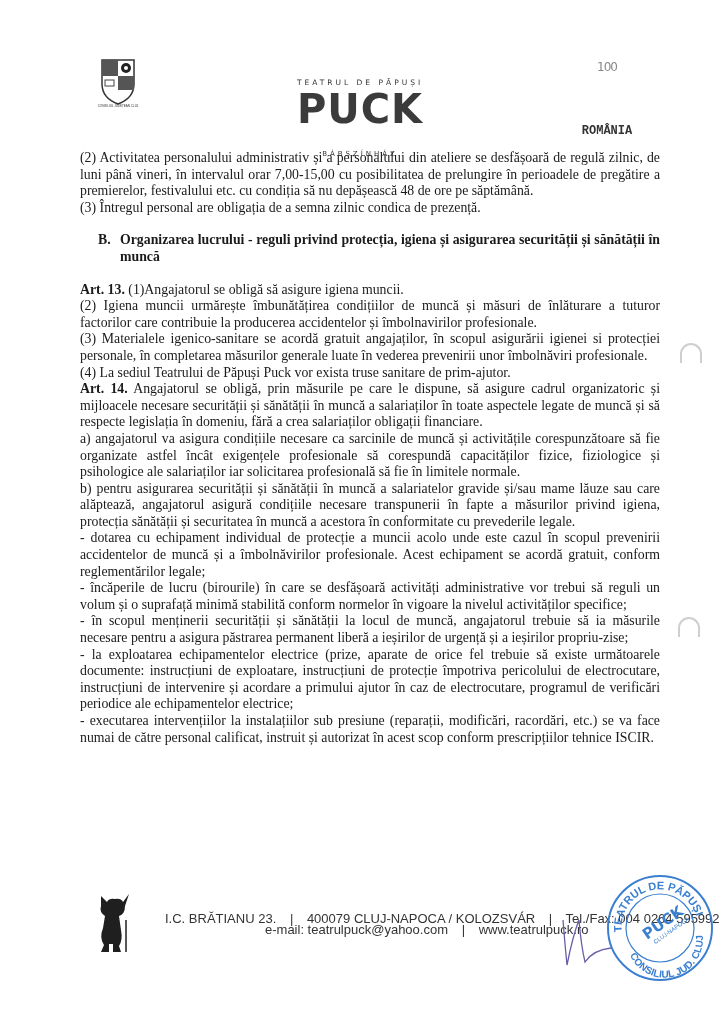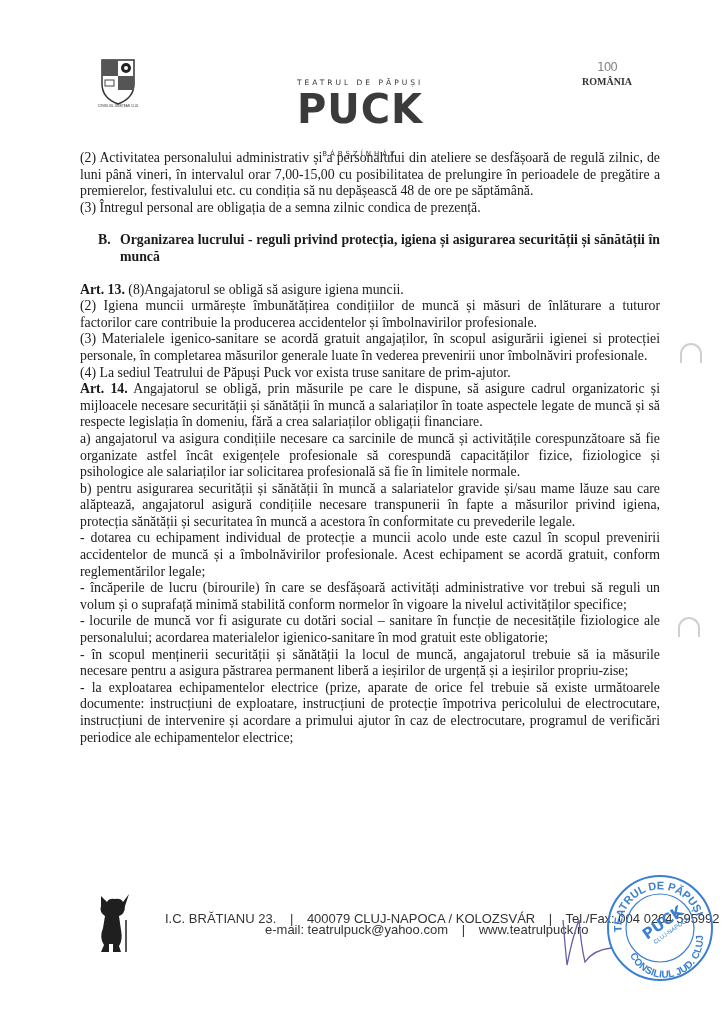--- a/index.html
+++ b/index.html
@@ -7,21 +7,21 @@
 
     .header { position: absolute; left: 0; top: 0; width: 725px; height: 150px; }
     .crest { position: absolute; left: 100px; top: 58px; width: 36px; height: 48px; }
     .crest-caption { position: absolute; left: 92px; top: 104px; width: 52px; text-align: center; font-family: "Liberation Sans", sans-serif; font-size: 3px; color: #333; line-height: 4px; }
     .logo-center { position: absolute; left: 270px; top: 78px; width: 180px; text-align: center; }
     .logo-top { font-family: "DejaVu Sans", sans-serif; font-size: 7.5px; letter-spacing: 3px; color: #333; }
     .logo-puck { font-family: "DejaVu Sans", sans-serif; font-weight: bold; font-size: 40px; letter-spacing: 1px; color: #3b3b3b; line-height: 38px; margin-top: 3px; }
     .logo-bottom { font-family: "DejaVu Sans", sans-serif; font-size: 7px; letter-spacing: 3px; color: #333; margin-top: 22px; }
     .ro100 { position: absolute; left: 572px; top: 58px; width: 70px; text-align: center; }
     .ro100-num { font-family: "DejaVu Sans", sans-serif; font-size: 12px; color: #888; letter-spacing: -1px; line-height: 18px; }
-    .ro100-label { font-family: Liberation Serif, serif; font-weight: bold; font-size: 10px; color: #333; }
+    .ro100-label { font-family: Liberation Mono, monospace; font-weight: bold; font-size: 12px; color: #333; margin-top: 48px; }
 
     .content { position: absolute; left: 80px; top: 150px; width: 580px; font-size: 13.8px; line-height: 16.6px; text-align: justify; }
     .content p { margin: 0; }
     .gap { height: 16px; }
     .heading { font-weight: bold; padding-left: 22px; text-indent: -22px; margin-left: 18px !important; }
     .heading .lbl { display: inline-block; width: 22px; text-indent: 0; }
     .art { font-weight: bold; }
 
     .punch { position: absolute; width: 18px; height: 18px; border: 2px solid #cfcfcf; border-bottom: none; border-radius: 12px 12px 0 0; }
 
@@ -60,34 +60,34 @@
   </div>
 </div>
 
 <div class="content">
   <p>(2) Activitatea personalului administrativ și a personalului din ateliere se desfășoară de regulă zilnic, de luni până vineri, în intervalul orar 7,00-15,00 cu posibilitatea de prelungire în perioadele de pregătire a premierelor, festivalului etc. cu condiția să nu depășească 48 de ore pe săptămână.</p>
   <p>(3) Întregul personal are obligația de a semna zilnic condica de prezență.</p>
   <div class="gap"></div>
   <p class="heading"><span class="lbl">B.</span><span>Organizarea lucrului - reguli privind protecția, igiena și asigurarea securității și sănătății în muncă</span></p>
   <div class="gap"></div>
 
-  <p><span class="art">Art. 13.</span> <span>(8)Angajatorul se obligă să asigure igiena muncii.</span></p>
+  <p><span class="art">Art. 13.</span> <span>(1)Angajatorul se obligă să asigure igiena muncii.</span></p>
   <p>(2) Igiena muncii urmărește îmbunătățirea condițiilor de muncă și măsuri de înlăturare a tuturor factorilor care contribuie la producerea accidentelor și îmbolnavirilor profesionale.</p>
   <p>(3) Materialele igenico-sanitare se acordă gratuit angajaților, în scopul asigurării igienei si protecției personale, în completarea măsurilor generale luate în vederea prevenirii unor îmbolnăviri profesionale.</p>
   <p>(4) La sediul Teatrului de Păpuși Puck vor exista truse sanitare de prim-ajutor.</p>
 
   <p><span class="art">Art. 14.</span> <span>Angajatorul se obligă, prin măsurile pe care le dispune, să asigure cadrul organizatoric și mijloacele necesare securității și sănătății în muncă a salariaților în toate aspectele legate de muncă și să respecte legislația în domeniu, fără a crea salariaților obligații financiare.</span></p>
   <p>a) angajatorul va asigura condițiile necesare ca sarcinile de muncă și activitățile corespunzătoare să fie organizate astfel încât exigențele profesionale să corespundă capacităților fizice, fiziologice și psihologice ale salariaților iar solicitarea profesională să fie în limitele normale.</p>
   <p>b) pentru asigurarea securității și sănătății în muncă a salariatelor gravide și/sau mame lăuze sau care alăptează, angajatorul asigură condițiile necesare transpunerii în fapte a măsurilor privind igiena, protecția sănătății și securitatea în muncă a acestora în conformitate cu prevederile legale.</p>
 
   <p>- dotarea cu echipament individual de protecție a muncii acolo unde este cazul în scopul prevenirii accidentelor de muncă și a îmbolnăvirilor profesionale. Acest echipament se acordă gratuit, conform reglementărilor legale;</p>
   <p>- încăperile de lucru (birourile) în care se desfășoară activități administrative vor trebui să reguli un volum și o suprafață minimă stabilită conform normelor în vigoare la nivelul activităților specifice;</p>
-  <p>- locurile de muncă vor fi asigurate cu dotări social – sanitare în funcție de necesitățile fiziologice ale personalului; acordarea materialelor igienico-sanitare în mod gratuit este obligatorie;</p>
   <p>- în scopul menținerii securității și sănătății la locul de muncă, angajatorul trebuie să ia măsurile necesare pentru a asigura păstrarea permanent liberă a ieșirilor de urgență și a ieșirilor propriu-zise;</p>
   <p>- la exploatarea echipamentelor electrice (prize, aparate de orice fel trebuie să existe următoarele documente: instrucțiuni de exploatare, instrucțiuni de protecție împotriva pericolului de electrocutare, instrucțiuni de intervenire și acordare a primului ajutor în caz de electrocutare, programul de verificări periodice ale echipamentelor electrice;</p>
+  <p>- executarea intervențiilor la instalațiilor sub presiune (reparații, modificări, racordări, etc.) se va face numai de către personal calificat, instruit și autorizat în acest scop conform prescripțiilor tehnice ISCIR.</p>
 </div>
 
 <div class="punch" style="left:680px; top:343px;"></div>
 <div class="punch" style="left:678px; top:617px;"></div>
 
 <div class="footer">
   <svg class="goblin" viewBox="0 0 36 64">
     <path d="M6 6 L12 12 Q14 8 20 9 Q26 8 28 12 L34 4 L30 16 Q30 24 24 26 L26 40 Q28 50 24 56 L26 62 L18 62 L18 54 L14 54 L14 62 L6 62 L9 55 Q4 48 8 38 L10 26 Q4 22 6 16 Z" fill="#1f1f1f"></path>
     <line x1="31" y1="30" x2="31" y2="62" stroke="#1f1f1f" stroke-width="1.5"></line>
   </svg>

